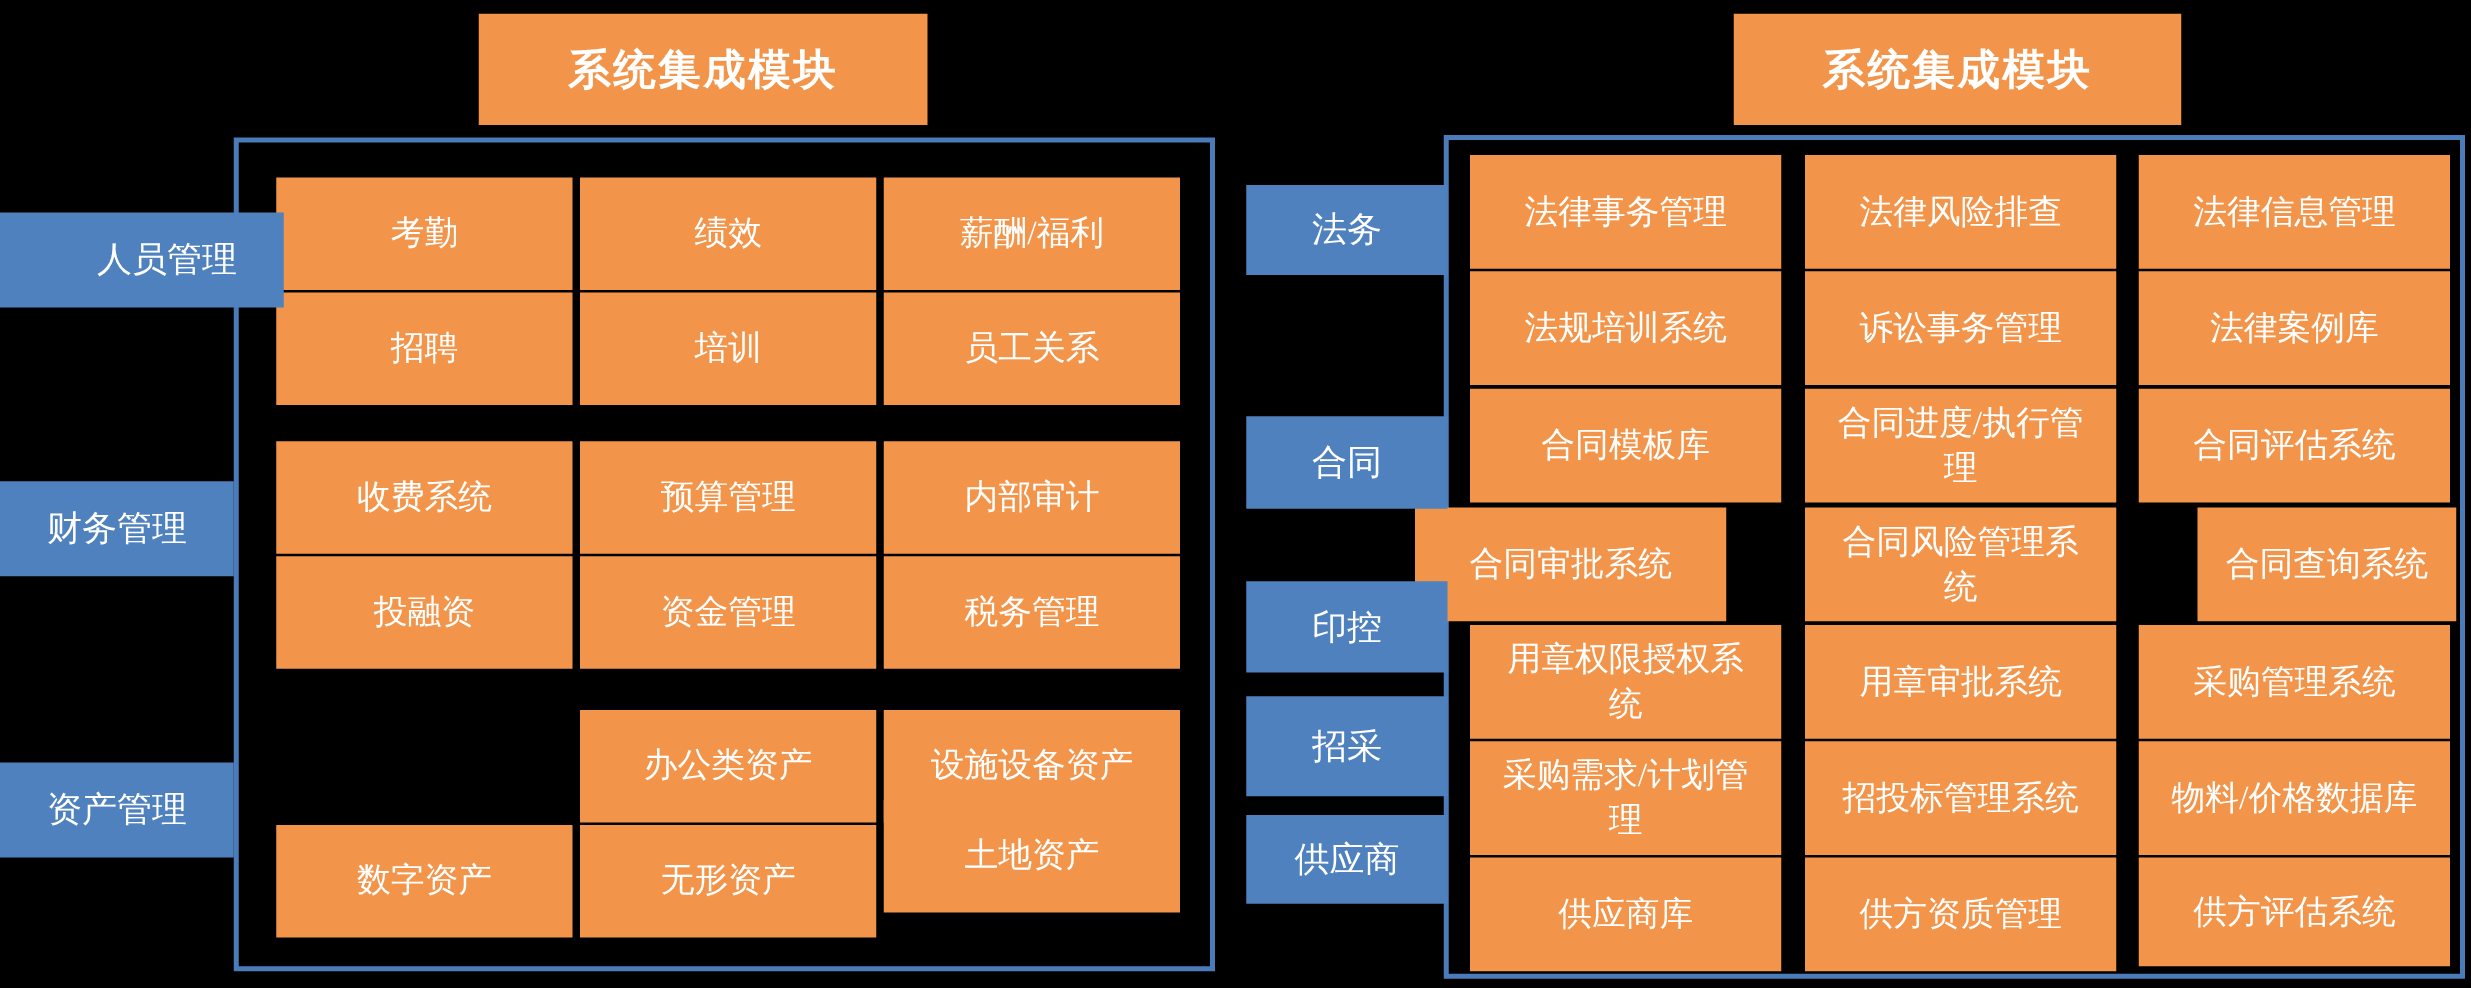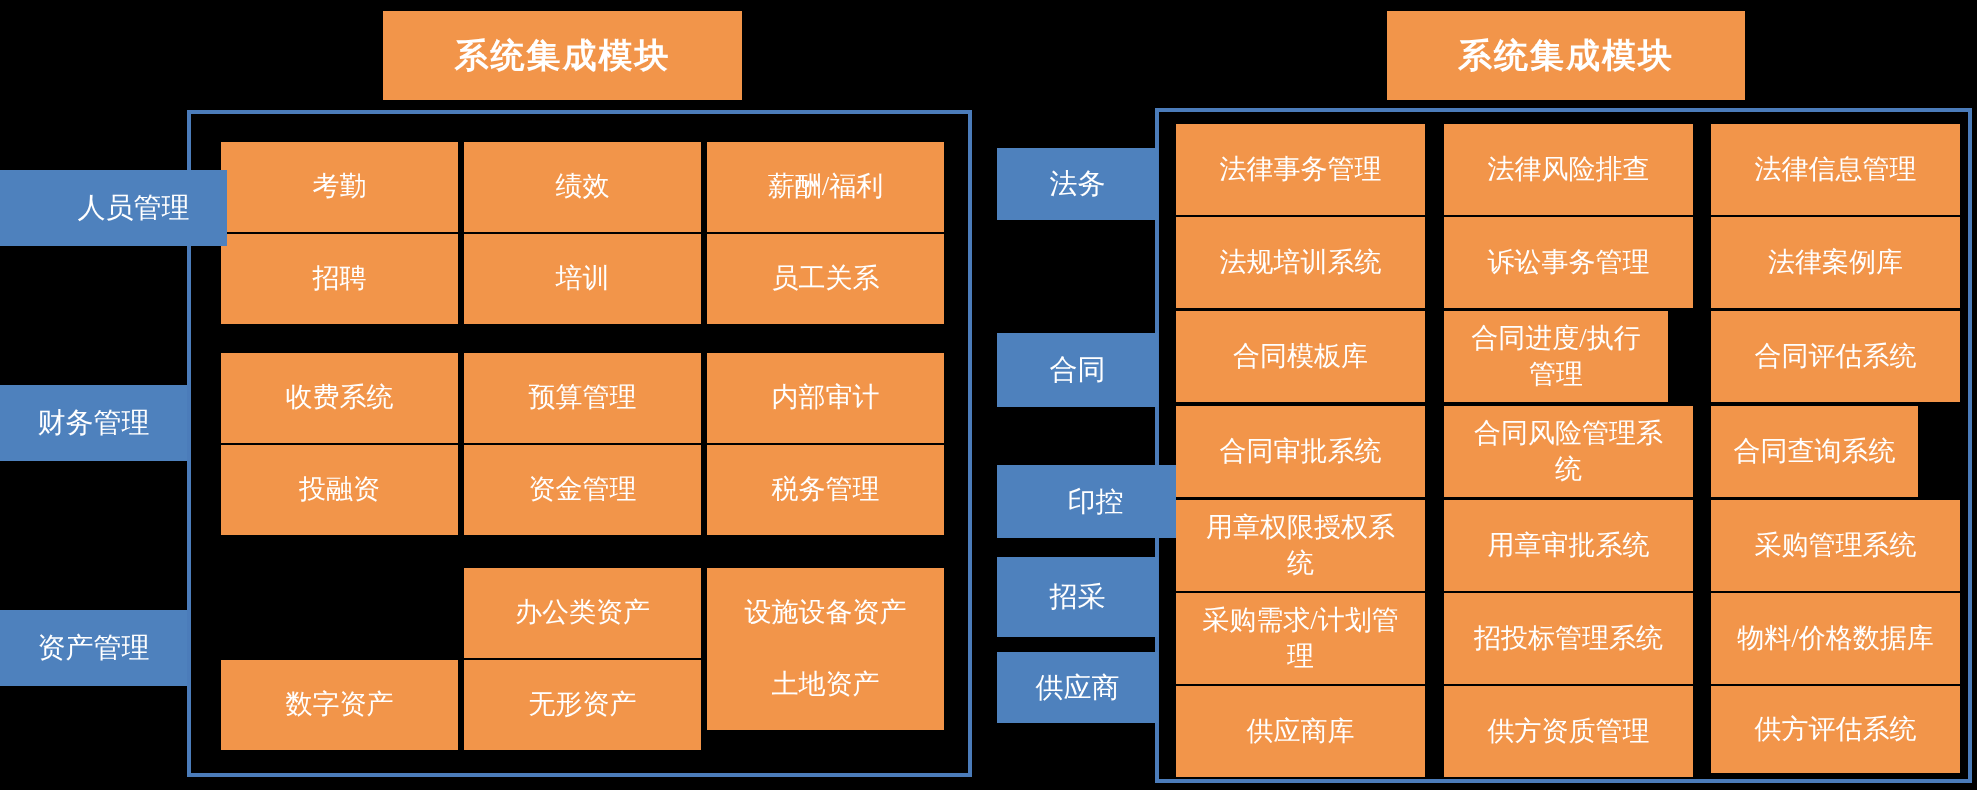--- a/index.html
+++ b/index.html
@@ -79,37 +79,37 @@
   <div class="cell" style="left:221px;top:660px;width:237px;height:90px;">数字资产</div>
   <div class="cell" style="left:464px;top:660px;width:237px;height:90px;">无形资产</div>
   <div class="cell" style="left:707px;top:640px;width:237px;height:90px;">土地资产</div>
 
   <div class="title-box" style="left:1387px;top:11px;width:358px;height:89px;">系统集成模块</div>
 
   <div class="panel-frame" style="left:1155px;top:108px;width:817px;height:675px;"></div>
 
   <div class="cat-label" style="left:997px;top:148px;width:161px;height:72px;">法务</div>
   <div class="cat-label" style="left:997px;top:333px;width:161px;height:74px;">合同</div>
-  <div class="cat-label" style="left:997px;top:465px;width:161px;height:73px;padding-left:18px;">印控</div>
+  <div class="cat-label" style="left:997px;top:465px;width:161px;height:73px;">印控</div>
   <div class="cat-label" style="left:997px;top:557px;width:161px;height:80px;">招采</div>
   <div class="cat-label" style="left:997px;top:652px;width:161px;height:71px;">供应商</div>
 
   <div class="cell" style="left:1176px;top:124px;width:249px;height:91px;">法律事务管理</div>
   <div class="cell" style="left:1444px;top:124px;width:249px;height:91px;">法律风险排查</div>
   <div class="cell" style="left:1711px;top:124px;width:249px;height:91px;">法律信息管理</div>
   <div class="cell" style="left:1444px;top:217px;width:249px;height:91px;">诉讼事务管理</div>
   <div class="cell" style="left:1176px;top:217px;width:249px;height:91px;">法规培训系统</div>
   <div class="cell" style="left:1711px;top:217px;width:249px;height:91px;">法律案例库</div>
 
   <div class="cell" style="left:1176px;top:311px;width:249px;height:91px;">合同模板库</div>
-  <div class="cell" style="left:1444px;top:311px;width:224px;height:91px;">合同进度/执行管理</div>
+  <div class="cell" style="left:1444px;top:311px;width:249px;height:91px;">合同进度/执行管理</div>
   <div class="cell" style="left:1711px;top:311px;width:249px;height:91px;">合同评估系统</div>
-  <div class="cell" style="left:1176px;top:406px;width:249px;height:91px;">合同审批系统</div>
+  <div class="cell" style="left:1132px;top:406px;width:249px;height:91px;">合同审批系统</div>
   <div class="cell" style="left:1444px;top:406px;width:249px;height:91px;">合同风险管理系统</div>
-  <div class="cell" style="left:1711px;top:406px;width:207px;height:91px;">合同查询系统</div>
+  <div class="cell" style="left:1758px;top:406px;width:207px;height:91px;">合同查询系统</div>
 
   <div class="cell" style="left:1176px;top:500px;width:249px;height:91px;">用章权限授权系统</div>
   <div class="cell" style="left:1444px;top:500px;width:249px;height:91px;">用章审批系统</div>
   <div class="cell" style="left:1711px;top:500px;width:249px;height:91px;">采购管理系统</div>
 
   <div class="cell" style="left:1176px;top:593px;width:249px;height:91px;">采购需求/计划管理</div>
   <div class="cell" style="left:1444px;top:593px;width:249px;height:91px;">招投标管理系统</div>
   <div class="cell" style="left:1711px;top:593px;width:249px;height:91px;">物料/价格数据库</div>
 
   <div class="cell" style="left:1176px;top:686px;width:249px;height:91px;">供应商库</div>

